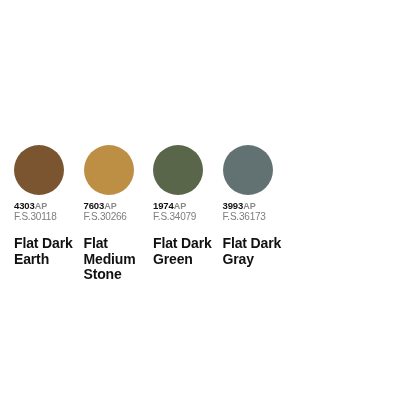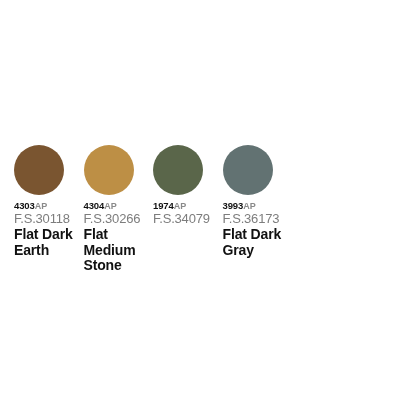--- a/index.html
+++ b/index.html
@@ -68,26 +68,26 @@
     color: #111111;
   }
 
   .code-suffix {
     font-weight: bold;
     color: #8a8a8a;
     font-size: 9px;
   }
 
   .fs-line {
-    font-size: 13px;
+    font-size: 10px;
     font-weight: normal;
     color: #7d7d7d;
     letter-spacing: -0.2px;
     white-space: nowrap;
-    margin-bottom: 2px;
+    margin-bottom: 14px;
   }
 
   .name-line {
     font-size: 14px;
     font-weight: bold;
     color: #111111;
     letter-spacing: -0.15px;
     line-height: 1.12;
     width: 66px;
     word-wrap: break-word;
@@ -107,35 +107,36 @@
         </div>
         <div class="fs-line">F.S.30118</div>
         <div class="name-line">Flat Dark Earth</div>
       </div>
     </div>
 
     <div class="swatch-cell">
       <span class="swatch-dot" style="background-color: rgb(189, 143, 69);"></span>
       <div class="swatch-info">
         <div class="code-line">
-          <span class="code-num">4304</span><span class="code-suffix">AP</span>
+          <span class="code-num">7603</span><span class="code-suffix">AP</span>
         </div>
         <div class="fs-line">F.S.30266</div>
         <div class="name-line">Flat Medium Stone</div>
       </div>
     </div>
 
 
     <div class="swatch-cell">
       <span class="swatch-dot" style="background-color: rgb(90, 102, 74);"></span>
       <div class="swatch-info">
         <div class="code-line">
           <span class="code-num">1974</span><span class="code-suffix">AP</span>
         </div>
         <div class="fs-line">F.S.34079</div>
+        <div class="name-line">Flat Dark Green</div>
       </div>
     </div>
 
 
     <div class="swatch-cell">
       <span class="swatch-dot" style="background-color: rgb(98, 114, 114);"></span>
       <div class="swatch-info">
         <div class="code-line">
           <span class="code-num">3993</span><span class="code-suffix">AP</span>
         </div>

